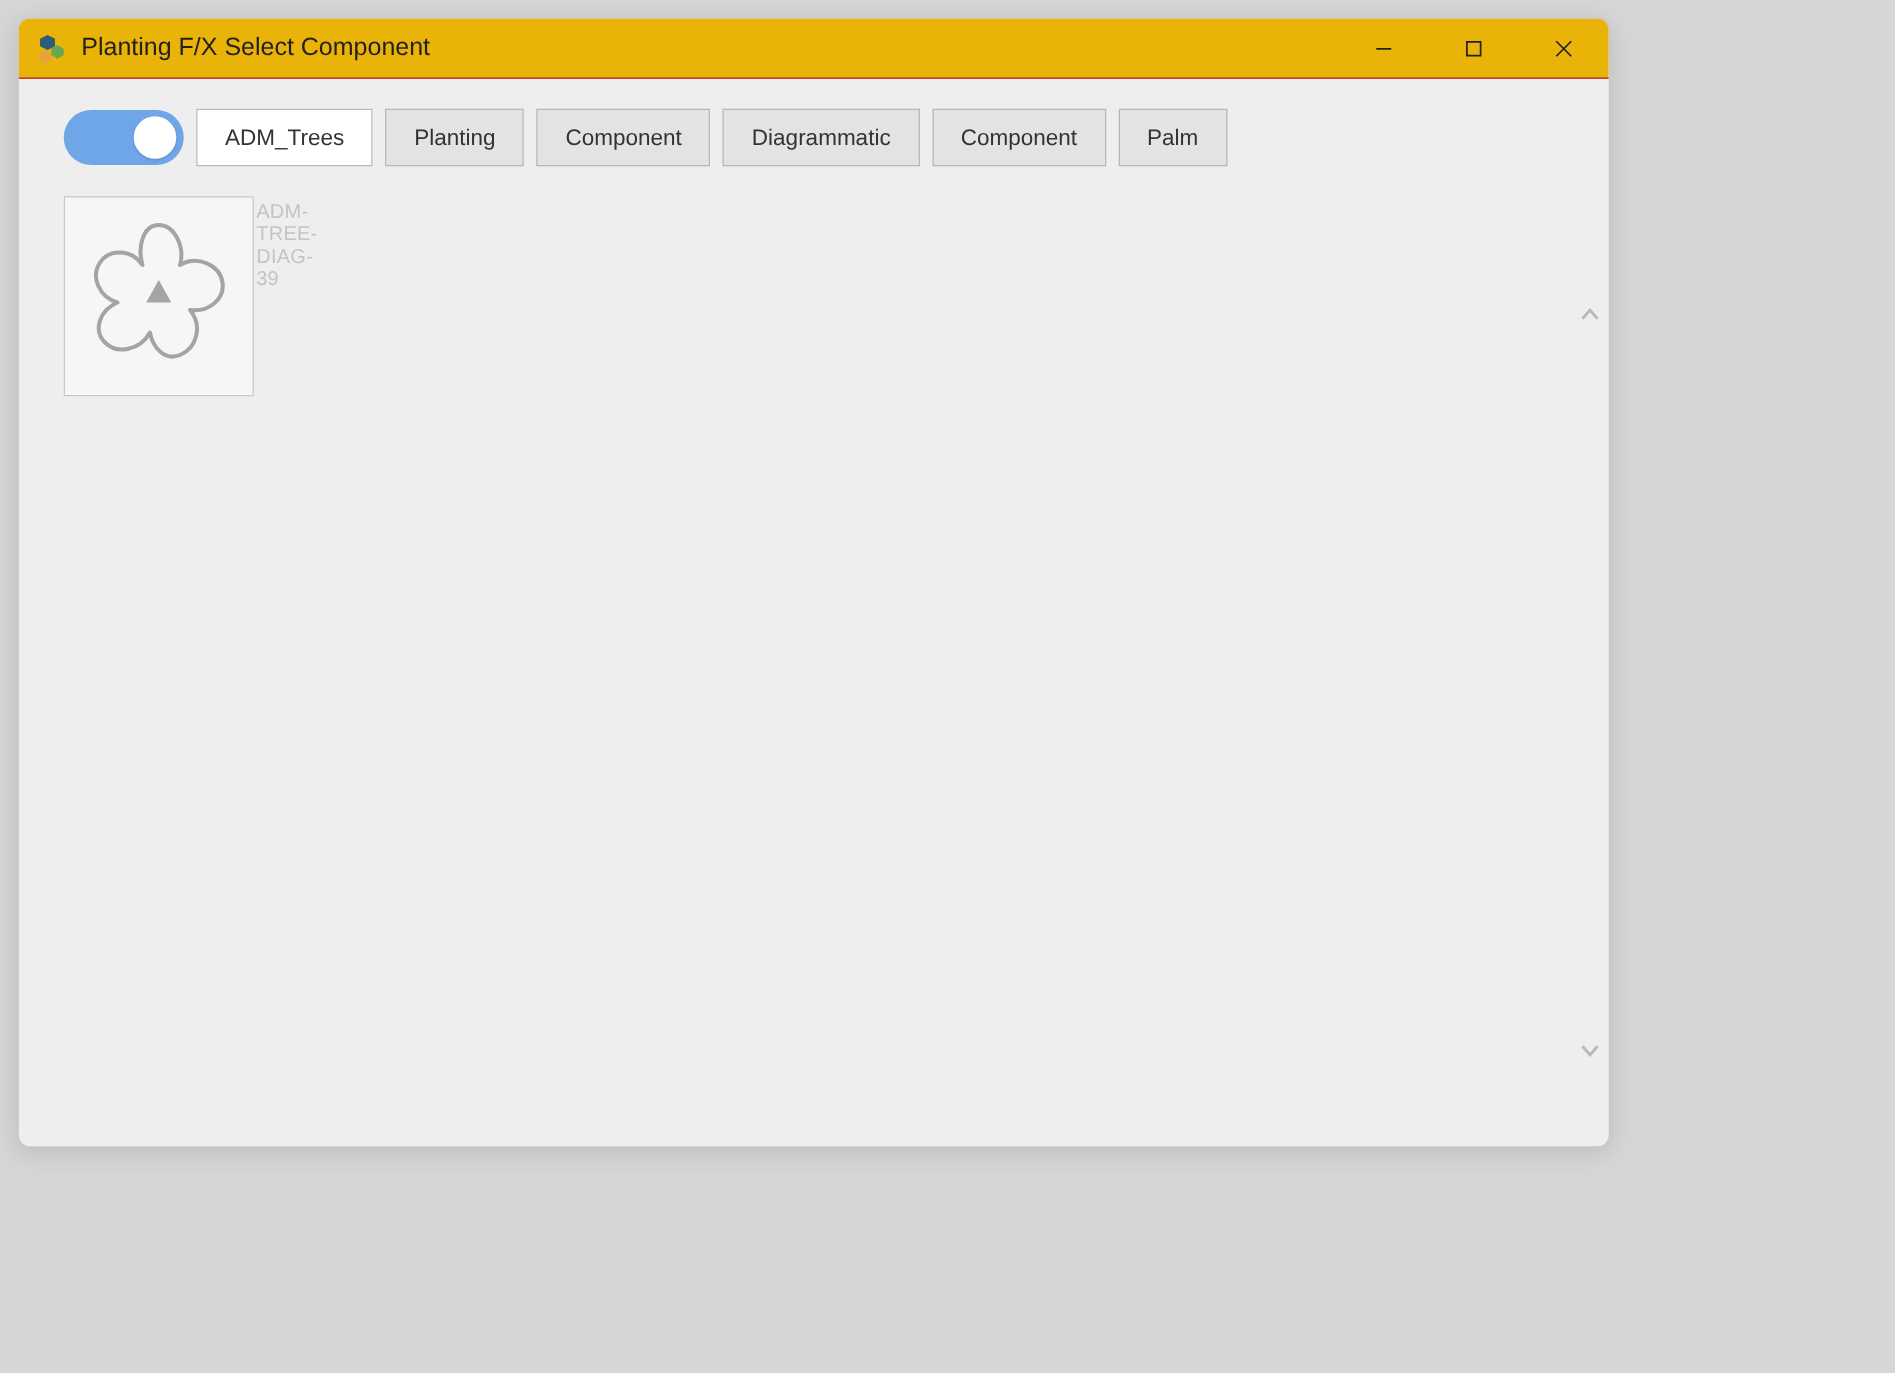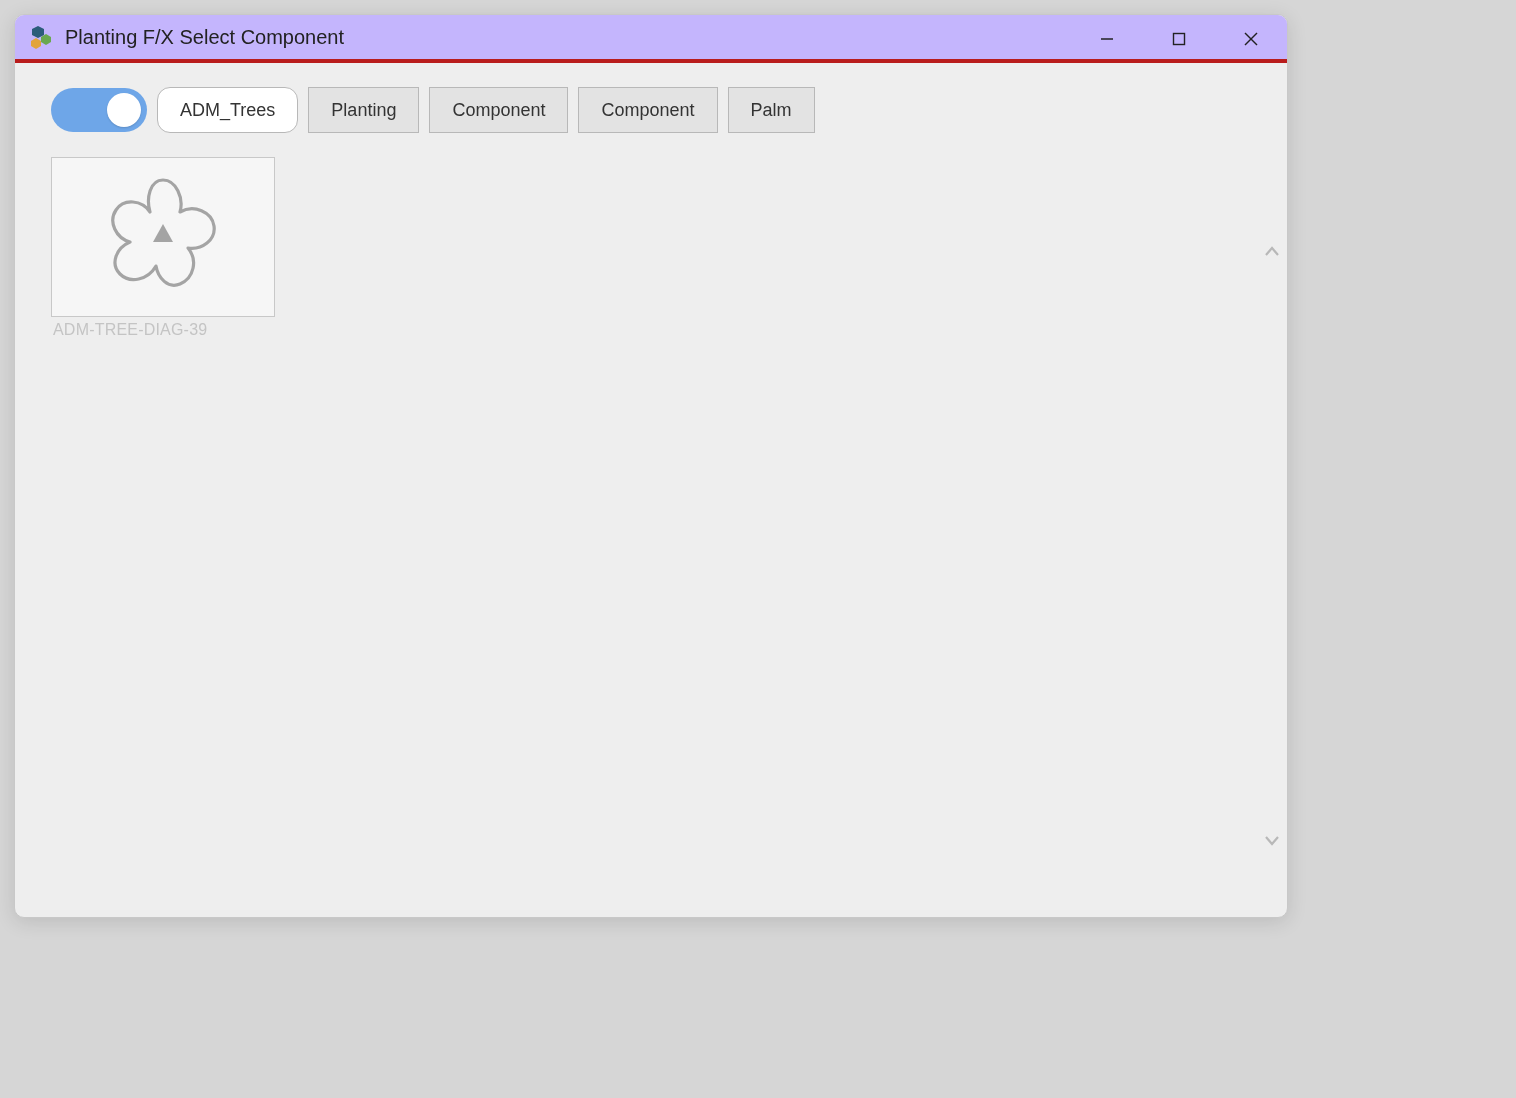--- a/index.html
+++ b/index.html
@@ -16,25 +16,25 @@
     background: #eeeeee;
     border: 1px solid #c8c8c8;
     border-radius: 10px;
     box-shadow: 0 4px 20px rgba(0,0,0,0.12);
     display: flex;
     flex-direction: column;
     overflow: hidden;
   }
   .titlebar {
     height: 48px;
-    background: #c4b5fd;
+    background: #eab308;
     display: flex;
     align-items: center;
     padding: 0 0 0 14px;
-    border-bottom: 4px solid #b91c1c;
+    border-bottom: 1px solid #b91c1c;
   }
   .app-icon {
     width: 24px;
     height: 24px;
     margin-right: 12px;
     flex-shrink: 0;
   }
   .title-text {
     font-size: 20px;
     color: #222;
@@ -94,31 +94,29 @@
     font-size: 18px;
     color: #333;
     padding: 0 22px;
     cursor: pointer;
     display: flex;
     align-items: center;
     justify-content: center;
   }
   .tab-btn.active {
     background: #ffffff;
-    border-radius: 13px;
   }
   .content-area {
     flex: 1;
     position: relative;
     padding: 8px 36px 28px 36px;
   }
   .thumb-card {
     width: 204px;
     display: flex;
-    flex-direction: column;
   }
   .thumb {
     width: 224px;
     height: 160px;
     background: #f6f6f6;
     border: 1px solid #c8c8c8;
     display: flex;
     align-items: center;
     justify-content: center;
     cursor: pointer;
@@ -189,20 +187,23 @@
         <div class="knob"></div>
       </div>
       <div class="tab-btn active">
         <span>ADM_Trees</span>
       </div>
       <div class="tab-btn">
         <span>Planting</span>
       </div>
       <div class="tab-btn">
         <span>Component</span>
+      </div>
+      <div class="tab-btn">
+        <span>Diagrammatic</span>
       </div>
       <div class="tab-btn">
         <span>Component</span>
       </div>
       <div class="tab-btn">
         <span>Palm</span>
       </div>
     </div>
 
     <div class="content-area">

